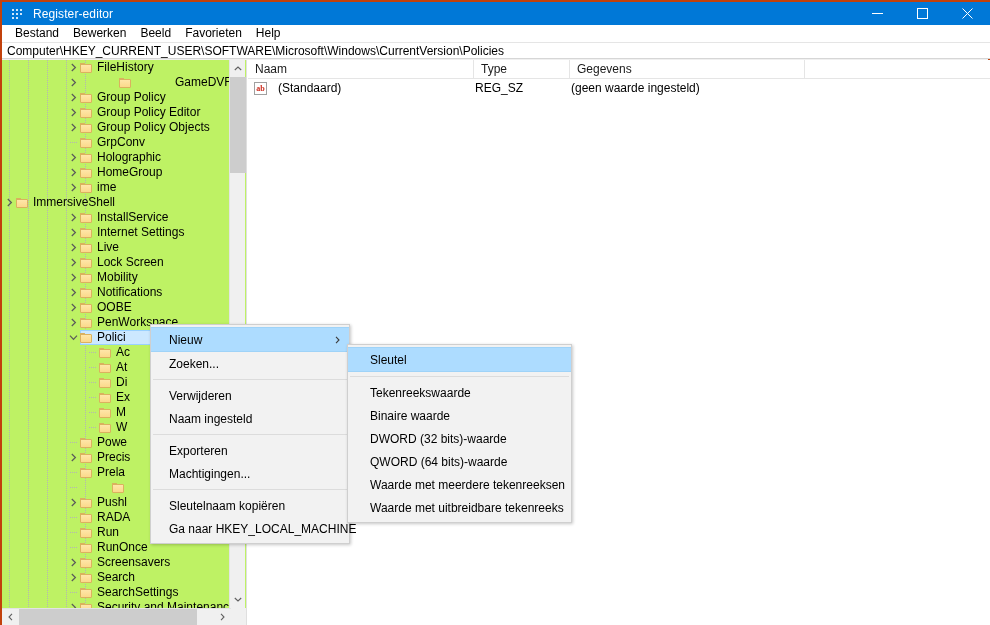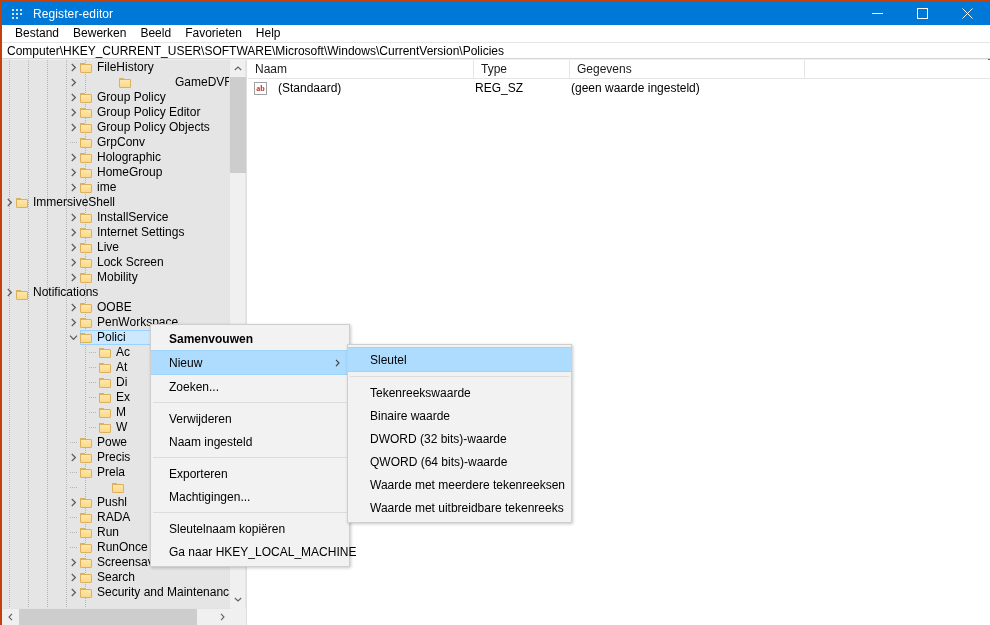--- a/index.html
+++ b/index.html
@@ -77,21 +77,21 @@
   .content {
     position: absolute; left: 0; top: 58px;
     width: 988px; height: 565px;
     background: #ffffff;
   }
 
   
   .treepane {
     position: absolute; left: 0; top: 0;
     width: 245px; height: 565px;
-    background: #e5e5e5;
+    background: #bef264;
     box-sizing: border-box;
     border-right: 1px solid #dfdfdf;
     overflow: hidden;
   }
   .treeclip {
     position: absolute; left: 0; top: 0;
     width: 228px; height: 548px;
     overflow: hidden;
   }
   .guides { position: absolute; left: 0; top: 0; width: 228px; height: 548px; }
@@ -472,21 +472,21 @@
             </div>
             <div class="trow" style="padding-left: 64px;">
               <div class="chev">
                 <svg width="9" height="9" viewBox="0 0 9 9">
                   <path d="M2.8 1 L6.4 4.5 L2.8 8" fill="none" stroke="#5a5a5a" stroke-width="1.2"></path>
                 </svg>
               </div>
               <div class="folder"></div>
               <div class="tlabel">Mobility</div>
             </div>
-            <div class="trow" style=" align-items: flex-end;">
+            <div class="trow" style="padding-left: 64px;">
               <div class="chev">
                 <svg width="9" height="9" viewBox="0 0 9 9">
                   <path d="M2.8 1 L6.4 4.5 L2.8 8" fill="none" stroke="#5a5a5a" stroke-width="1.2"></path>
                 </svg>
               </div>
               <div class="folder"></div>
               <div class="tlabel">Notifications</div>
             </div>
             <div class="trow" style="padding-left: 64px;">
               <div class="chev">
@@ -604,20 +604,25 @@
               <div class="tlabel">Screensavers</div>
             </div>
             <div class="trow" style="padding-left: 64px;">
               <div class="chev">
                 <svg width="9" height="9" viewBox="0 0 9 9">
                   <path d="M2.8 1 L6.4 4.5 L2.8 8" fill="none" stroke="#5a5a5a" stroke-width="1.2"></path>
                 </svg>
               </div>
               <div class="folder"></div>
               <div class="tlabel">Search</div>
+            </div>
+            <div class="trow" style="padding-left: 64px;">
+              <div class="stub"></div>
+              <div class="folder"></div>
+              <div class="tlabel">SearchSettings</div>
             </div>
             <div class="trow" style="padding-left: 64px;">
               <div class="chev">
                 <svg width="9" height="9" viewBox="0 0 9 9">
                   <path d="M2.8 1 L6.4 4.5 L2.8 8" fill="none" stroke="#5a5a5a" stroke-width="1.2"></path>
                 </svg>
               </div>
               <div class="folder"></div>
               <div class="tlabel">Security and Maintenance</div>
             </div>
@@ -666,23 +671,20 @@
           <span>ab</span>
         </div>
         <div class="lcell" style="left:30px">(Standaard)</div>
         <div class="lcell" style="left:227px">REG_SZ</div>
         <div class="lcell" style="left:323px">(geen waarde ingesteld)</div>
       </div>
     </div>
   </div>
 
   <div class="ctxmenu" id="ctx-menu">
-      <div class="mrow bold">
-        <span>Samenvouwen</span>
-      </div>
       <div class="mrow hl">
         <span>Nieuw</span>
         <span class="subarrow"><svg width="5" height="8" viewBox="0 0 5 8">
             <path d="M1 0.8 L4 4 L1 7.2" fill="none" stroke="#3c3c3c" stroke-width="1.1"></path>
           </svg></span>
       </div>
       <div class="mrow">
         <span>Zoeken...</span>
       </div>
       <div class="msep"></div>

